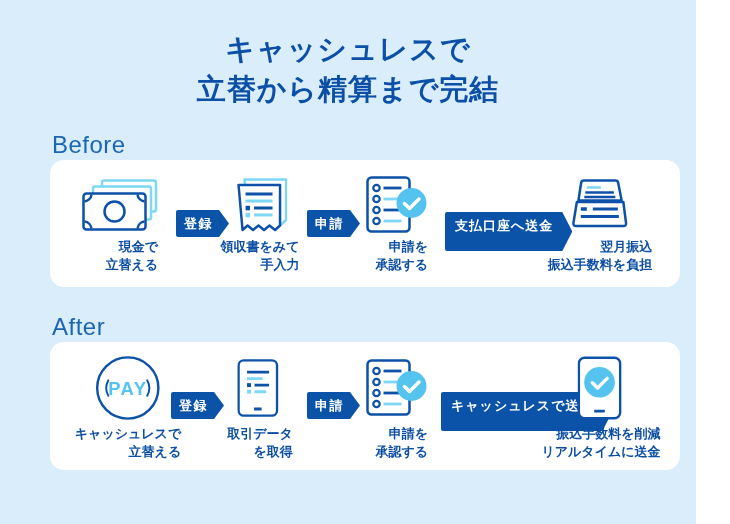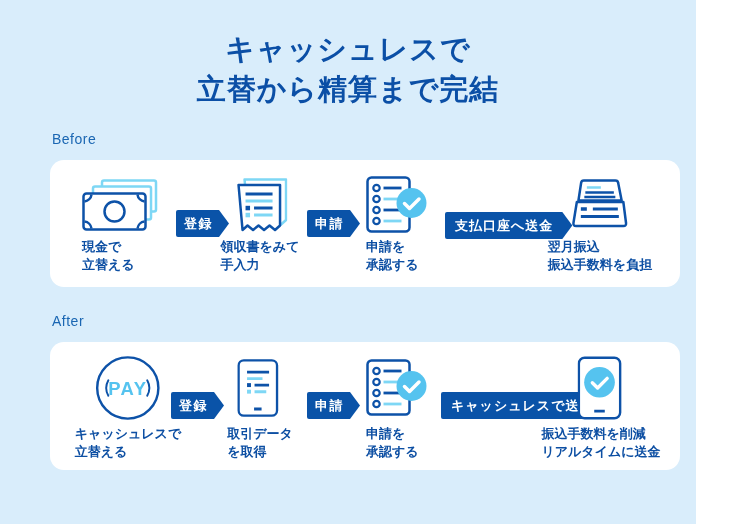--- a/index.html
+++ b/index.html
@@ -7,49 +7,49 @@
     position:relative; width:696px; height:524px; overflow:hidden;
     background:#d9edfb;
     font-family:"Liberation Sans","DejaVu Sans",sans-serif;
   }
   .title{
     position:absolute; top:29px; left:0; right:0;
     text-align:center; color:#0b4fa6; font-weight:bold;
     font-size:29px; line-height:40px; letter-spacing:1px;
   }
   .section-label{
-    position:absolute; left:52px; color:#1a66b2; font-size:14px; letter-spacing:.5px;
+    position:absolute; left:52px; color:#1a66b2; font-size:24px; letter-spacing:.5px;
   }
   .card{
     position:absolute; left:50px; width:630px; background:#ffffff; border-radius:14px;
   }
   #before-card{ top:160px; height:127px; }
   #after-card{ top:342px; height:128px; }
   .step{
-    position:absolute; transform:translateX(-50%); text-align:left;
+    position:absolute; transform:translateX(-50%); text-align:right;
   }
   .icon-box{ display:flex; align-items:center; justify-content:center; }
   #before-card .step{ top:18px; }
   #before-card .icon-box{ height:54px; }
   #after-card .step{ top:12px; }
   #after-card .icon-box{ height:68px; }
   .caption{
     margin-top:6px; color:#0d4fa3; font-size:13px; font-weight:bold; line-height:18px;
     white-space:nowrap;
   }
   #after-card .caption{ margin-top:3px; }
   .badge{
     position:absolute; display:inline-flex; align-items:center;
     height:27px; background:#0a53a8; color:#ffffff;
     font-size:13px; font-weight:bold; white-space:nowrap;
     padding:0 16px 0 8px; letter-spacing:1.5px;
     clip-path:polygon(0 0, calc(100% - 10px) 0, 100% 50%, calc(100% - 10px) 100%, 0 100%);
     border-radius:2px;
   }
-  .badge.large{ letter-spacing:1px; padding:0 19px 0 10px; }
+  .badge.large{ letter-spacing:1px; padding:0 19px 12px 10px; }
   svg{ display:block; }
 </style>
 </head>
 <body>
 
 <div id="canvas">
 
   <div class="title">
     <div>キャッシュレスで</div>
     <div>立替から精算まで完結</div>

